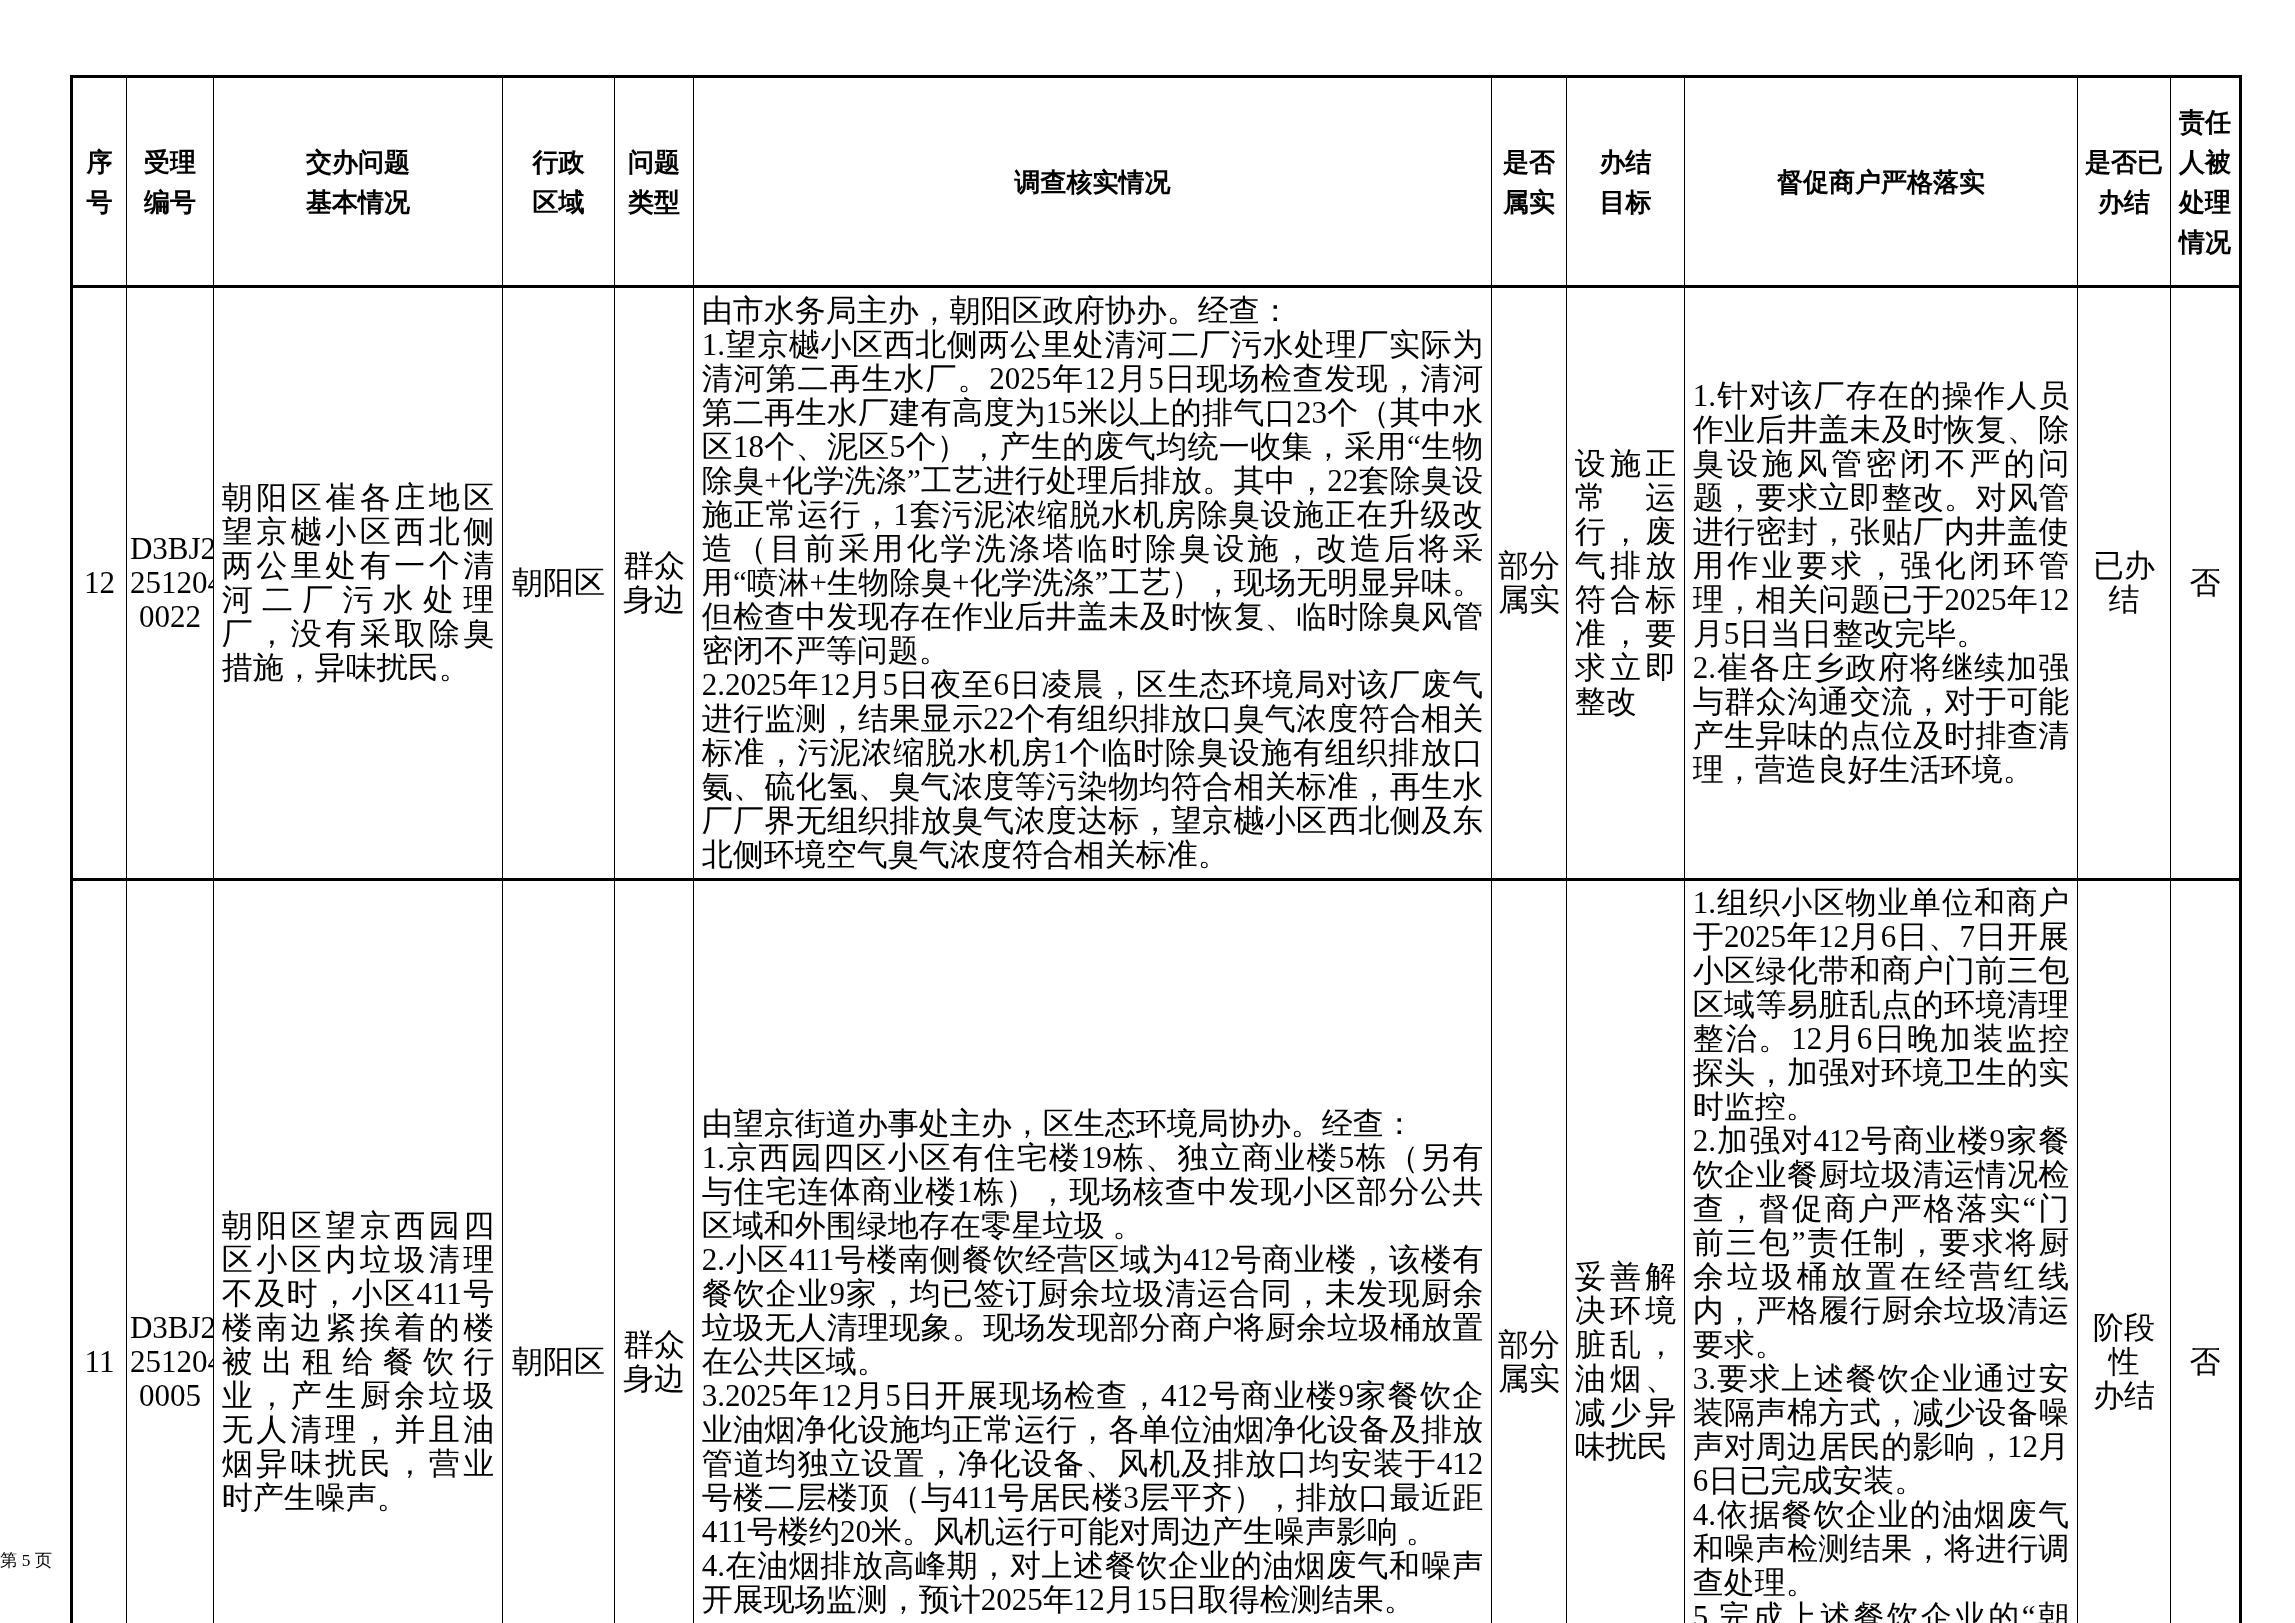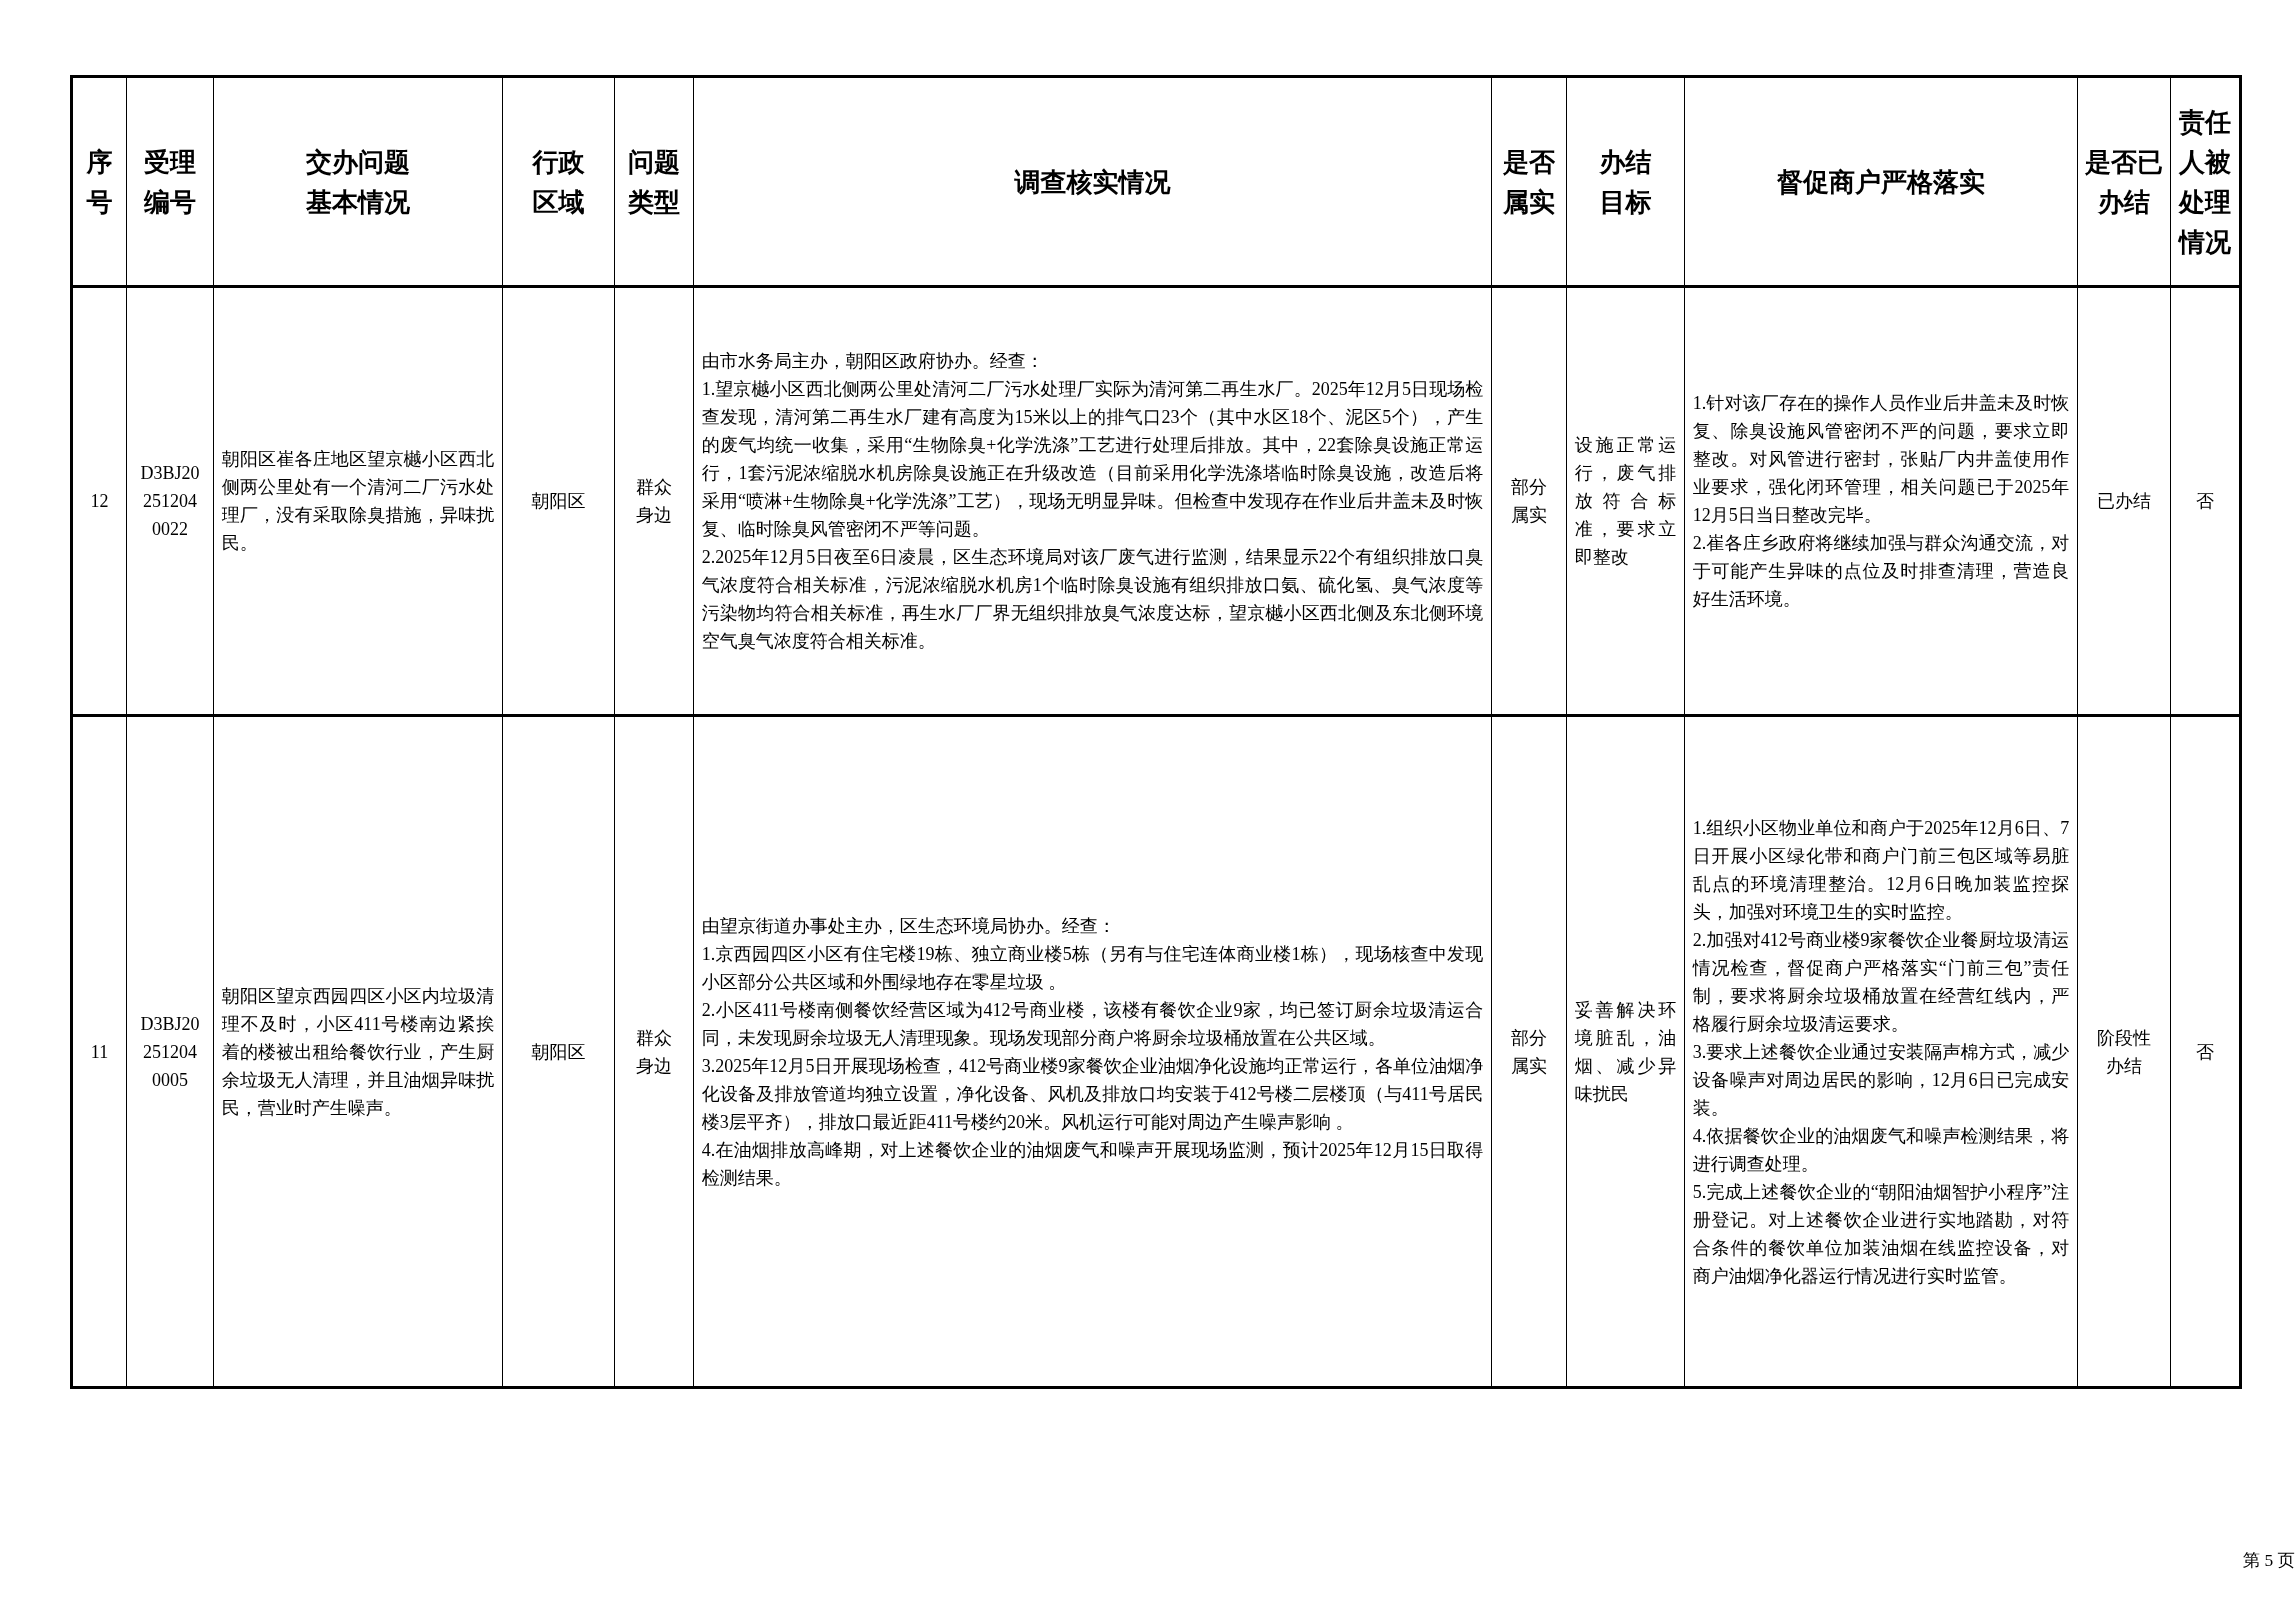--- a/index.html
+++ b/index.html
@@ -36,40 +36,40 @@
   }
   table.doc-table th {
     font-family: Liberation Sans, sans-serif;
     font-weight: bold;
     font-size: 26px;
     line-height: 40px;
     text-align: center;
     padding: 0 1.9px;
   }
   table.doc-table td {
-    font-size: 18px;
-    line-height: 28px;
+    font-size: 31px;
+    line-height: 34px;
   }
   td.cell-center {
     text-align: center;
     padding: 0 2.9px;
   }
   td.cell-text {
     text-align: justify;
     padding: 5.8px 7.7px;
   }
   tr.row-header { height: 210px; }
   tr.row-12 { height: 429px; }
   tr.row-13 { height: 672px; }
   .page-footer {
     position: absolute;
     top: 1548px;
     left: 0;
     width: 100%;
-    text-align: right;
+    text-align: left;
     font-size: 17.4px;
     font-family: "Liberation Serif", serif;
   }
 </style>
 </head>
 <body>
 
 <table class="doc-table">
   <colgroup>
     <col style="width:55px">

